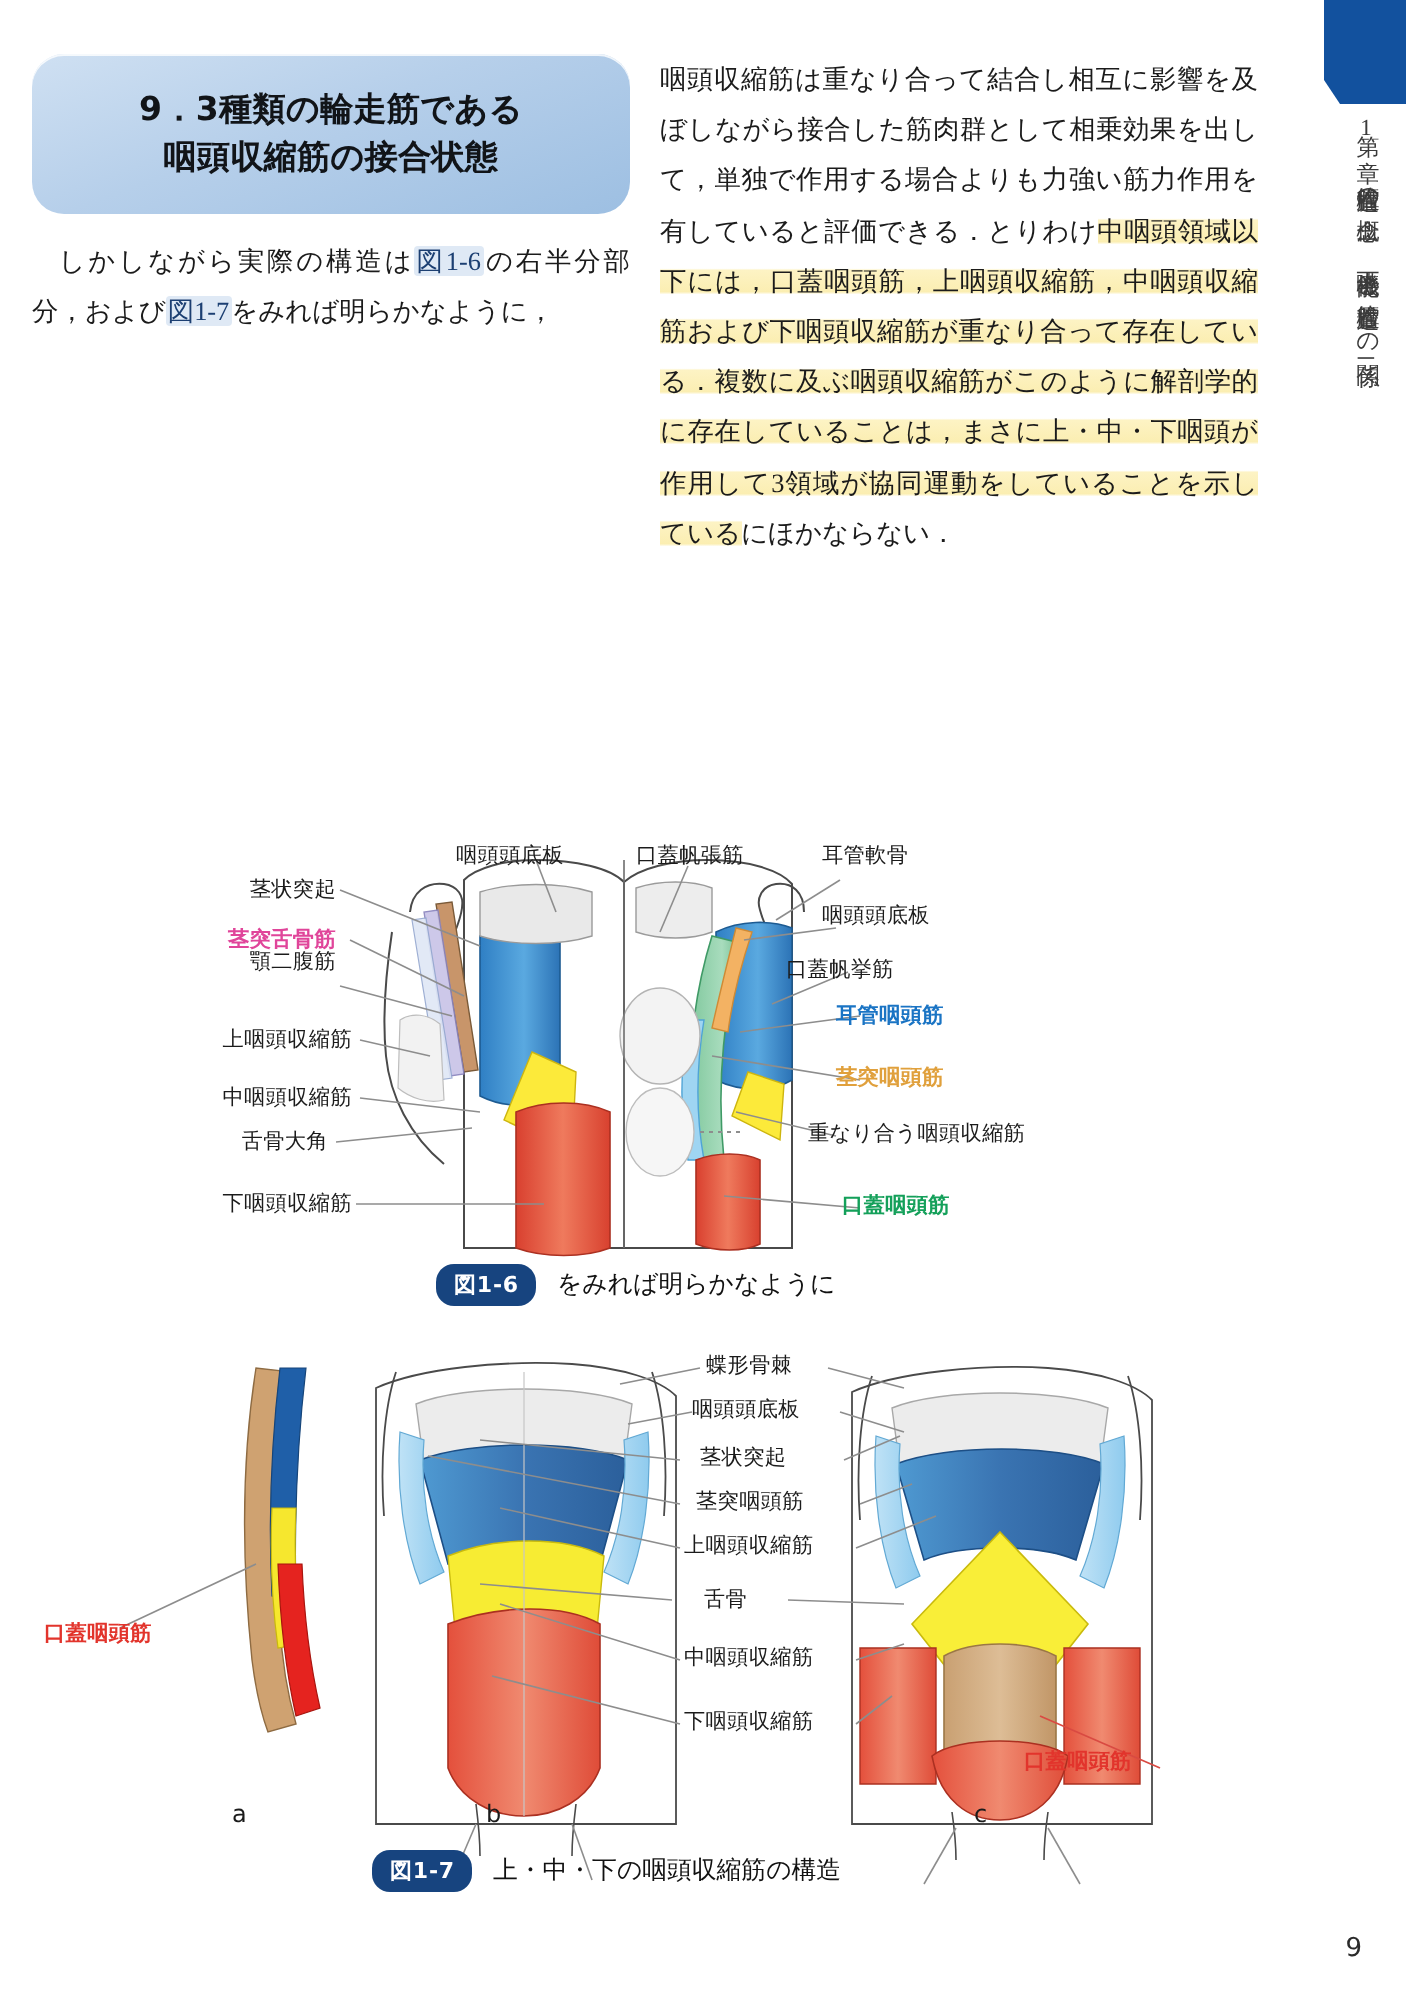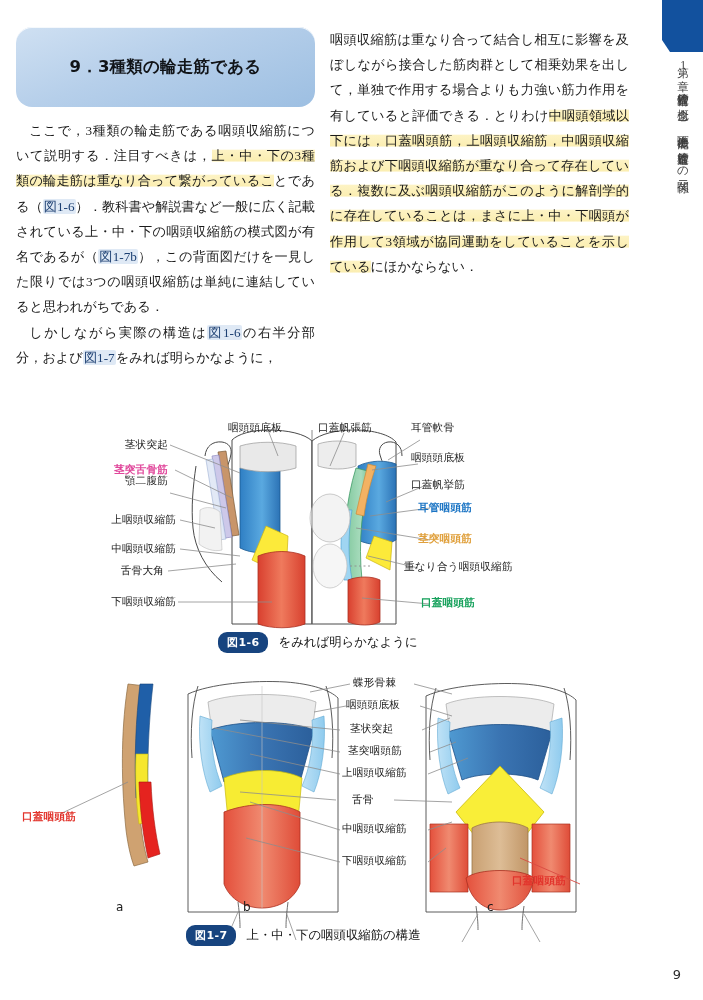--- a/index.html
+++ b/index.html
@@ -133,24 +133,24 @@
 
 <div class="page">
 
   <div class="chapter-tab">
     <div class="tab-shape"></div>
     <div class="tab-text">第1章　管腔構造の概念 ─嚥下機能と管腔構造との関係─</div>
   </div>
 
   <div class="section-header">
     <span class="ln">9．3種類の輪走筋である</span>
+    <span class="ln">咽頭収縮筋の接合状態</span>
   </div>
 
   <div class="col col-left">
-    <p class="indent">ここで，3種類の輪走筋である咽頭収縮筋について説明する．注目すべきは，<span class="hl">上・中・下の3種類の輪走筋は重なり合って繋がっているこ</span>とである（<span class="figref">図1-6</span>）．教科書や解説書など一般に広く記載されている上・中・下の咽頭収縮筋の模式図が有名であるが（<span class="figref">図1-7b</span>），この背面図だけを一見した限りでは3つの咽頭収縮筋は単純に連結していると思われがちである．</p>
     <p class="indent">しかしながら実際の構造は<span class="figref">図1-6</span>の右半分部分，および<span class="figref">図1-7</span>をみれば明らかなように，</p>
   </div>
 
   <div class="col col-right">
     <p>咽頭収縮筋は重なり合って結合し相互に影響を及ぼしながら接合した筋肉群として相乗効果を出して，単独で作用する場合よりも力強い筋力作用を有していると評価できる．とりわけ<span class="hl">中咽頭領域以下には，口蓋咽頭筋，上咽頭収縮筋，中咽頭収縮筋および下咽頭収縮筋が重なり合って存在している．複数に及ぶ咽頭収縮筋がこのように解剖学的に存在していることは，まさに上・中・下咽頭が作用して3領域が協同運動をしていることを示している</span>にほかならない．</p>
   </div>
 
   <div class="fig" id="fig16">
     <svg width="660" height="245" viewBox="0 0 660 245">
       <defs>
@@ -249,21 +249,21 @@
     <div class="fig-label right-align" style="left:20px;top:105px;width:156px;">上咽頭収縮筋</div>
     <div class="fig-label right-align" style="left:20px;top:134px;width:156px;">中咽頭収縮筋</div>
     <div class="fig-label right-align" style="left:20px;top:156px;width:144px;">舌骨大角</div>
     <div class="fig-label right-align" style="left:20px;top:187px;width:156px;">下咽頭収縮筋</div>
 
     <div class="fig-label" style="left:228px;top:13px;">咽頭頭底板</div>
     <div class="fig-label" style="left:318px;top:13px;font-family:Liberation Mono, monospace;">口蓋帆張筋</div>
     <div class="fig-label" style="left:411px;top:13px;">耳管軟骨</div>
 
     <div class="fig-label" style="left:411px;top:43px;">咽頭頭底板</div>
-    <div class="fig-label" style="left:411px;top:70px;">口蓋帆挙筋</div>
+    <div class="fig-label" style="left:393px;top:70px;">口蓋帆挙筋</div>
     <div class="fig-label lbl-blue" style="left:418px;top:93px;">耳管咽頭筋</div>
     <div class="fig-label lbl-orange" style="left:418px;top:124px;">茎突咽頭筋</div>
     <div class="fig-label" style="left:404px;top:152px;">重なり合う咽頭収縮筋</div>
     <div class="fig-label lbl-green" style="left:421px;top:188px;">口蓋咽頭筋</div>
   </div>
 
   <div class="caption" id="cap16">
     <span class="badge">図1-6</span>
     <span class="cap-text">をみれば明らかなように</span>
   </div>

